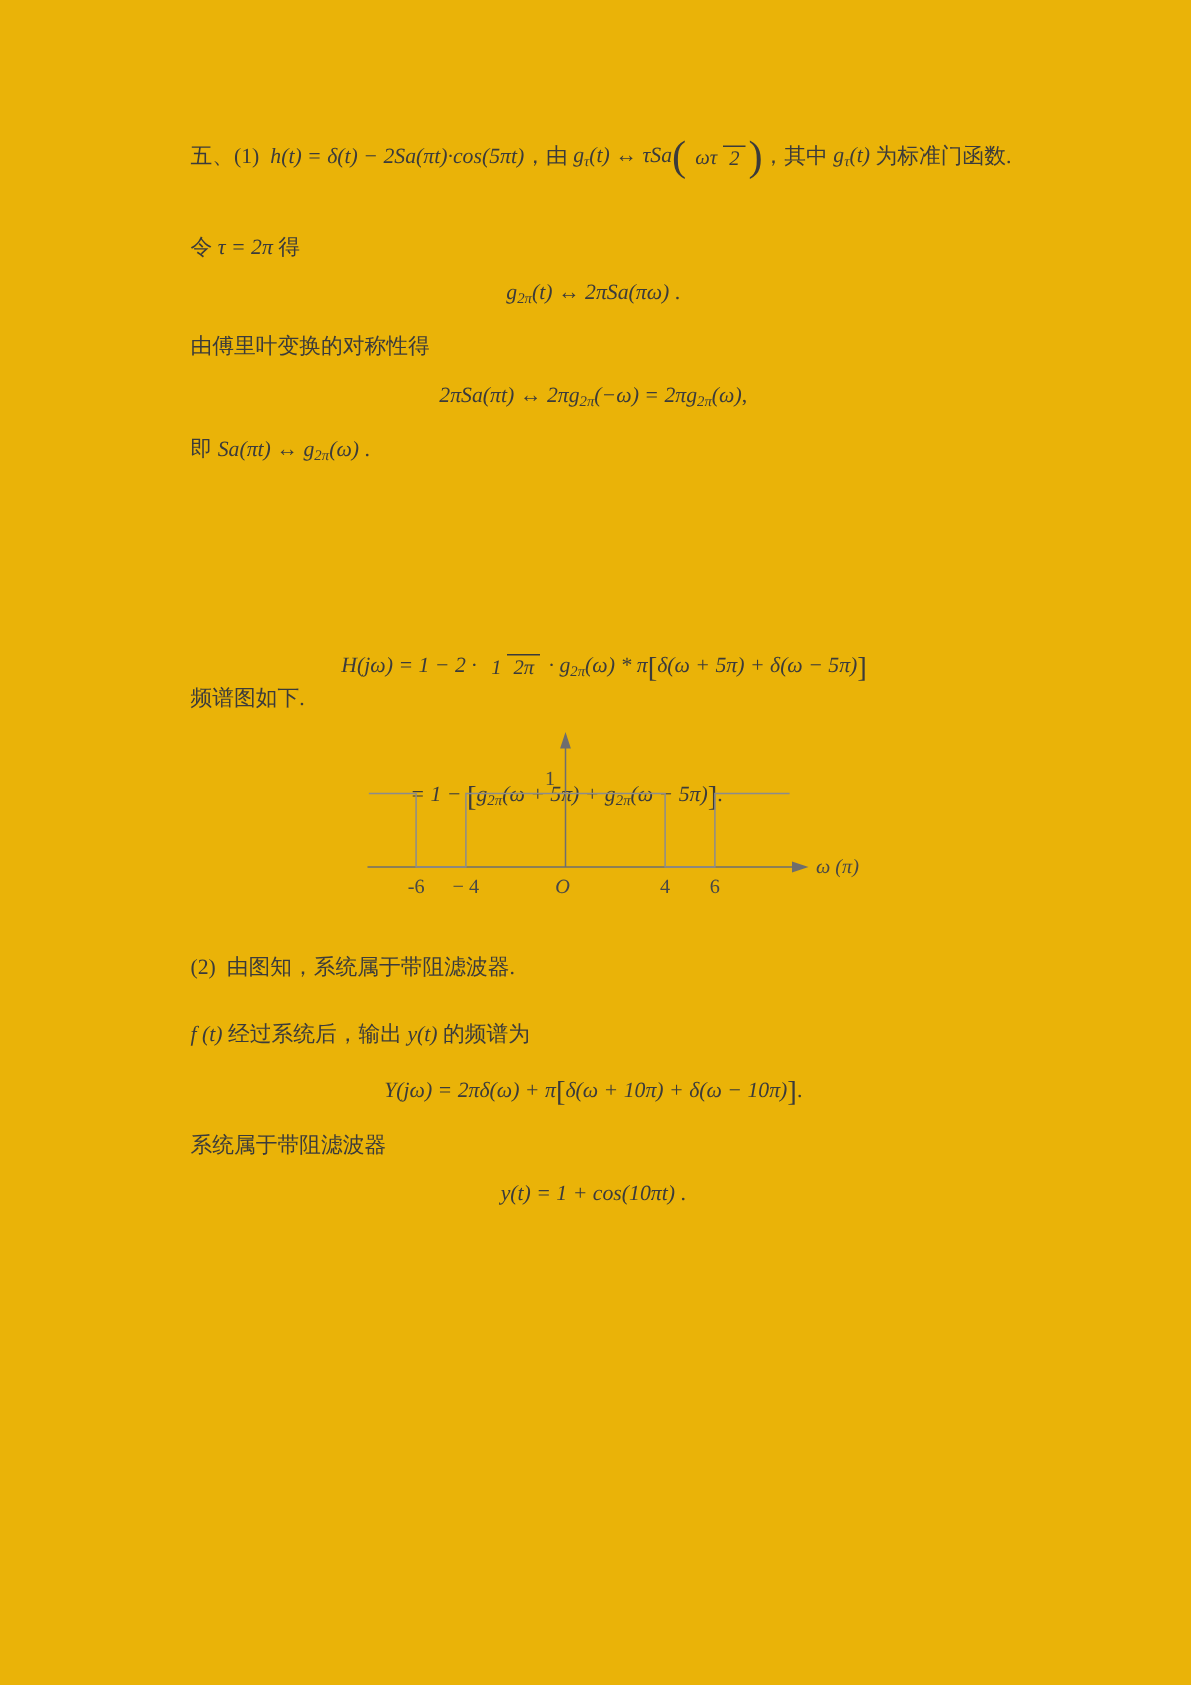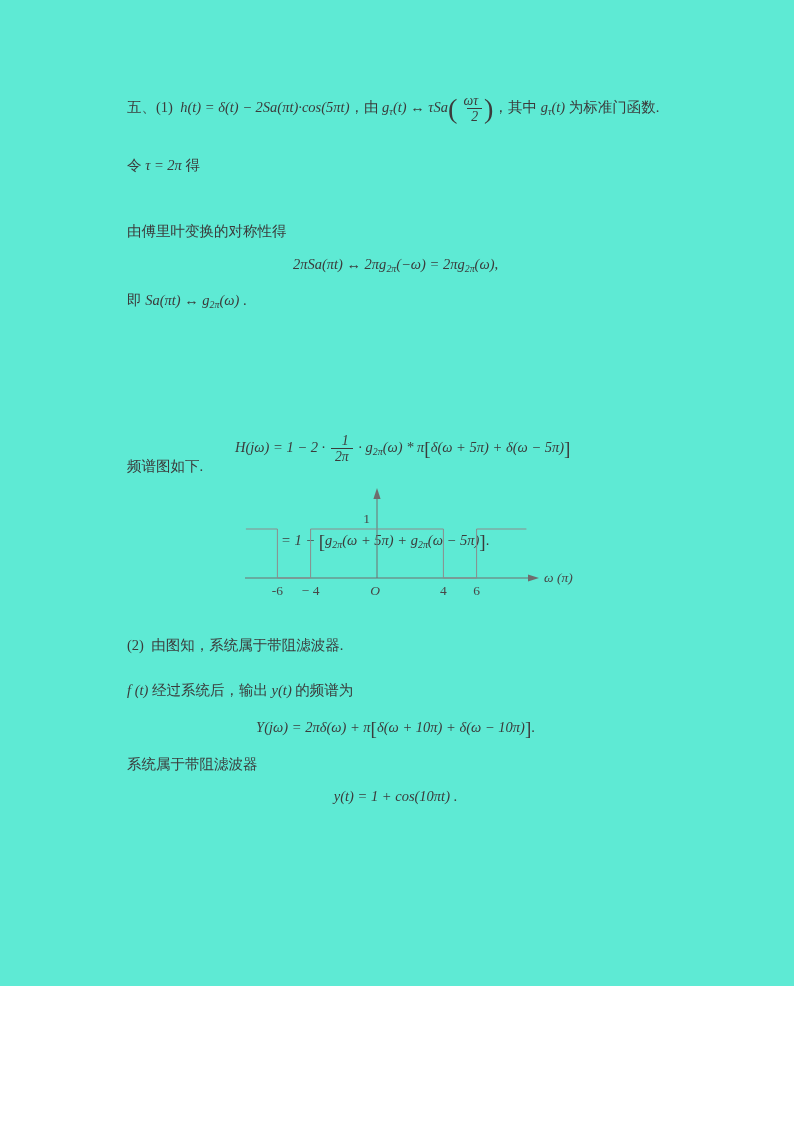--- a/index.html
+++ b/index.html
@@ -1,36 +1,36 @@
 <!DOCTYPE html>
 <html><head>
 <meta charset="utf-8">
 <style>
   html,body{margin:0;padding:0;background:#ffffff;}
   .page{
     position:relative;
-    width:794px;height:986px;
-    background:#5eead4;
+    width:794px;height:1123px;
+    background:#eab308;
     color:#3b3b3b;
     font-family:"Liberation Serif","DejaVu Serif",serif;
     overflow:hidden;
   }
   .ln{
     position:absolute;
     font-size:14.5px;
     line-height:22px;
     white-space:pre;
     color:#3b3b3b;
   }
   .tx{left:127px;}
   .eqc{left:127px;right:130px;text-align:center;}
   .mi{font-style:italic;}
   sub{font-size:0.68em;vertical-align:-0.28em;line-height:0;}
   .frac{
-    display:inline-flex;flex-direction:column;align-items:flex-end;
+    display:inline-flex;flex-direction:row;align-items:center;
     vertical-align:middle;margin:0 2px;line-height:1.12;font-size:0.95em;
   }
   .fnum{padding:0 4px;}
   .fden{border-top:1px solid currentColor;padding:0 4px;}
   .bigp{
     display:inline-block;font-size:1.95em;line-height:0.85;
     vertical-align:middle;font-weight:300;font-style:normal;
   }
   .bigb{
     display:inline-block;font-size:1.32em;line-height:1;
@@ -41,20 +41,21 @@
   .figure{position:absolute;left:242px;top:484px;}
   .figure svg{font-family:"Liberation Serif","DejaVu Serif",serif;}
 </style>
 </head>
 <body>
 
 <div class="page">
 
   <div class="ln tx" style="top:93px">五、(1)  <span class="mi">h(t) = δ(t) − 2Sa(πt)·cos(5πt)</span>，由 <span class="mi">g<sub>τ</sub>(t) ↔ τSa<span class="bigp">(</span><span class="frac"><span class="fnum">ωτ</span><span class="fden">2</span></span><span class="bigp">)</span></span>，其中 <span class="mi">g<sub>τ</sub>(t)</span> 为标准门函数.</div>
   <div class="ln tx" style="top:154px">令 <span class="mi">τ = 2π</span> 得</div>
+  <div class="ln eqc" style="top:184px"><span class="mi">g<sub>2π</sub>(t) ↔ 2πSa(πω)</span> .</div>
   <div class="ln tx" style="top:220px">由傅里叶变换的对称性得</div>
   <div class="ln eqc" style="top:253px"><span class="mi">2πSa(πt) ↔ 2πg<sub>2π</sub>(−ω) = 2πg<sub>2π</sub>(ω)</span>,</div>
   <div class="ln tx" style="top:289px">即 <span class="mi">Sa(πt) ↔ g<sub>2π</sub>(ω)</span> .</div>
 
   <div class="ln eqc" style="top:367px">
     <span class="eq3-inner">
       <span style="display:block"><span class="mi">H(jω) = 1 − 2 · <span class="frac"><span class="fnum">1</span><span class="fden">2π</span></span> · g<sub>2π</sub>(ω) * π<span class="bigb">[</span>δ(ω + 5π) + δ(ω − 5π)<span class="bigb">]</span></span></span>
       <span style="display:block" class="eq3-l2"><span class="mi">= 1 − <span class="bigb">[</span>g<sub>2π</sub>(ω + 5π) + g<sub>2π</sub>(ω − 5π)<span class="bigb">]</span></span>.</span>
     </span>
   </div>

